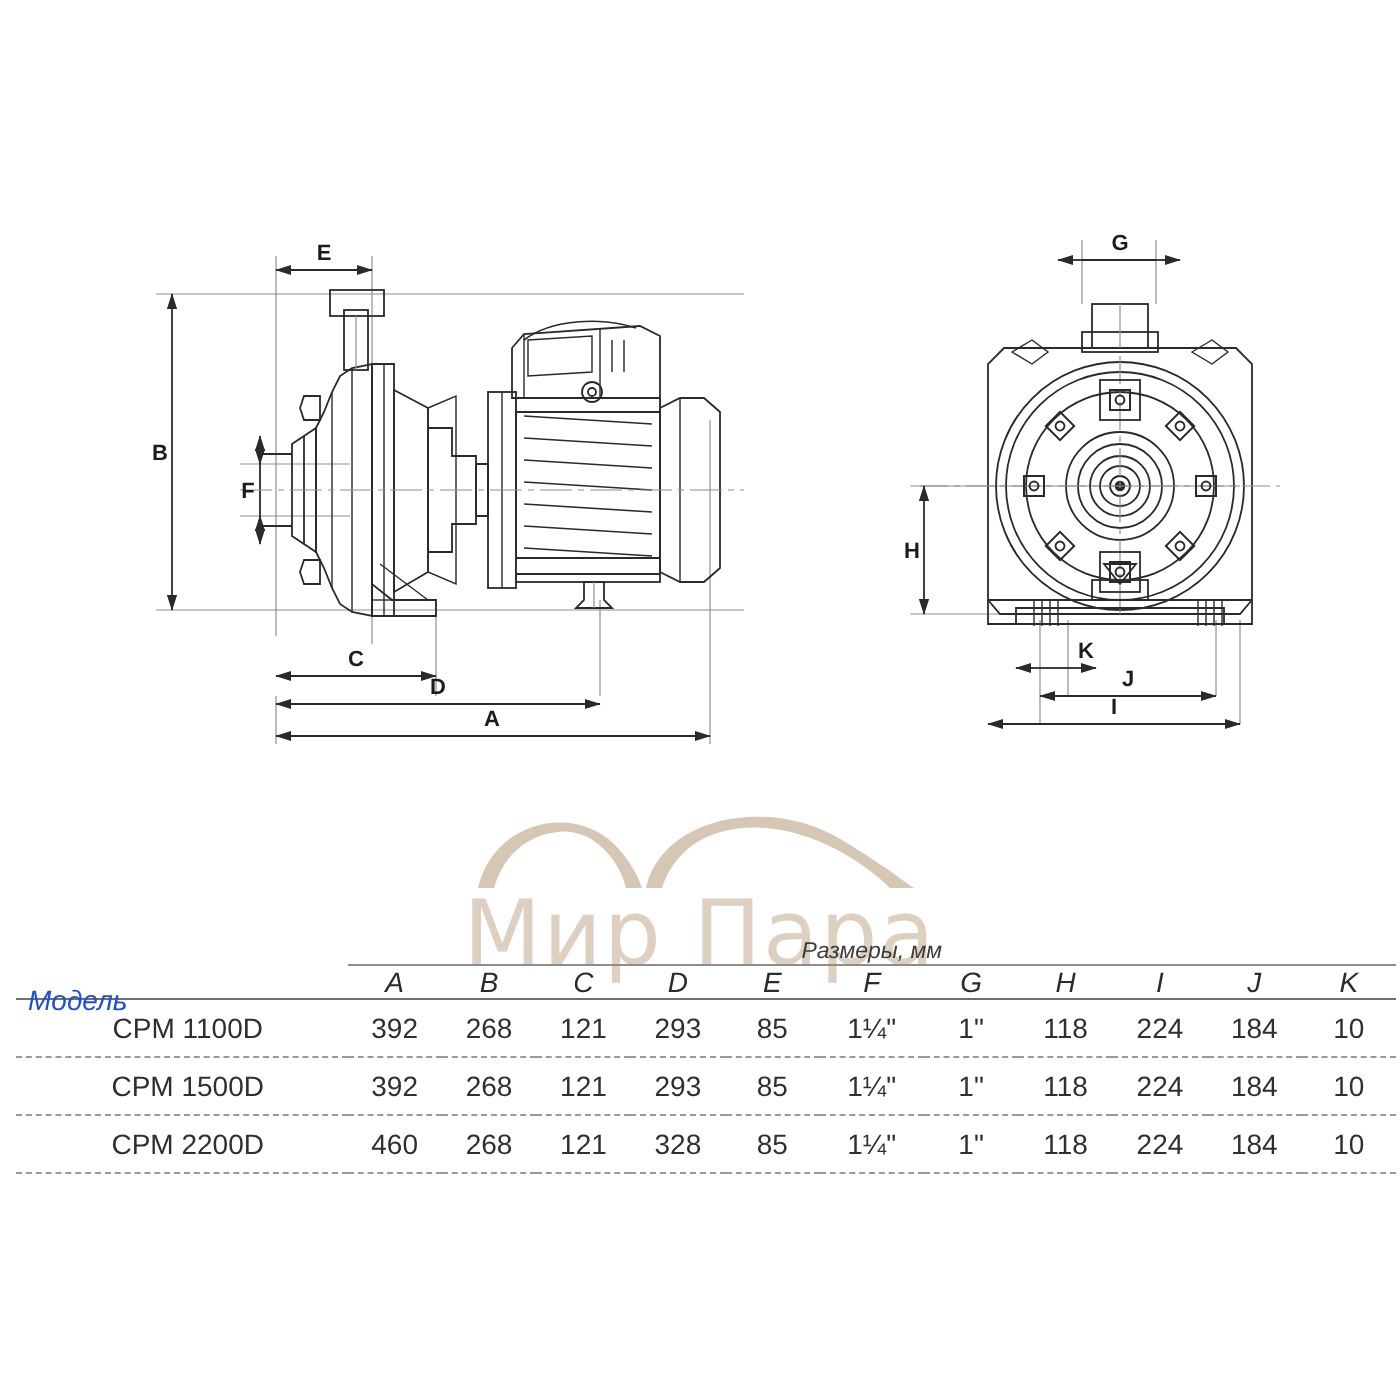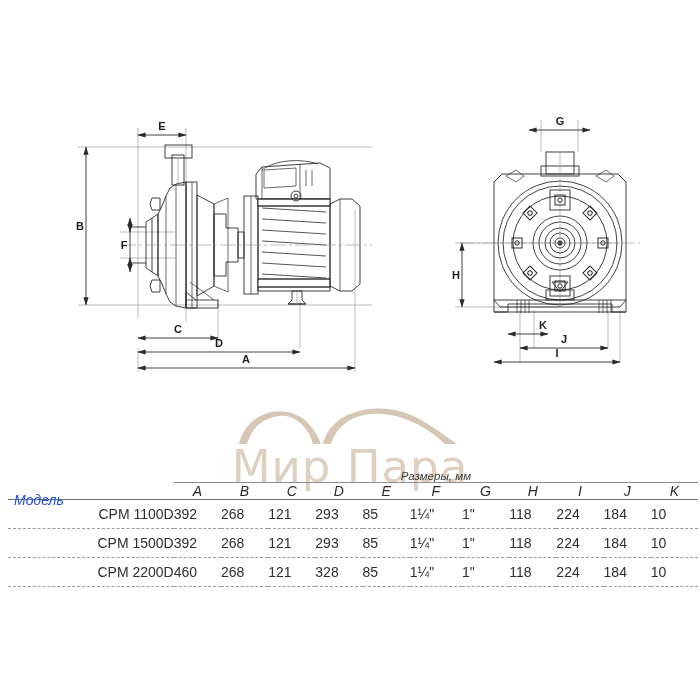--- a/index.html
+++ b/index.html
@@ -95,26 +95,26 @@
     text-align: center;
     padding: 3px 0 4px 0;
   }
   .hdr-rule td, .hdr-rule th {
     border-bottom: 1px solid #6f6f6f;
     height: 0;
   }
   tr.data-row td {
     font-size: 14px;
     color: #2f2f2f;
-    text-align: left;
+    text-align: center;
     padding: 6px 0 6px 0;
     border-bottom: 1px dashed #9a9a9a;
   }
   tr.data-row td.model-cell {
-    text-align: right;
+    text-align: center;
     padding-left: 6px;
   }
   .cw-model { width: 165px; }
   .cw-dim   { width: 47px; }
   .cw-f     { width: 52px; }
 </style>
 </head>
 <body>
 
 <div id="page">

